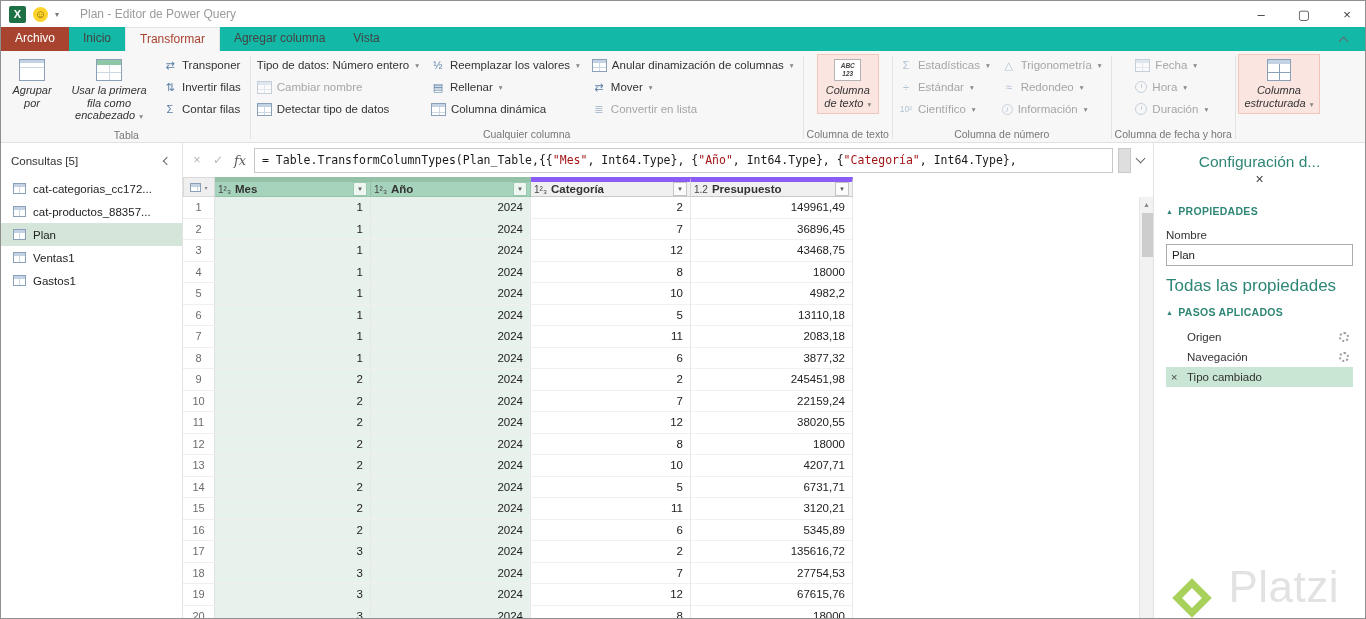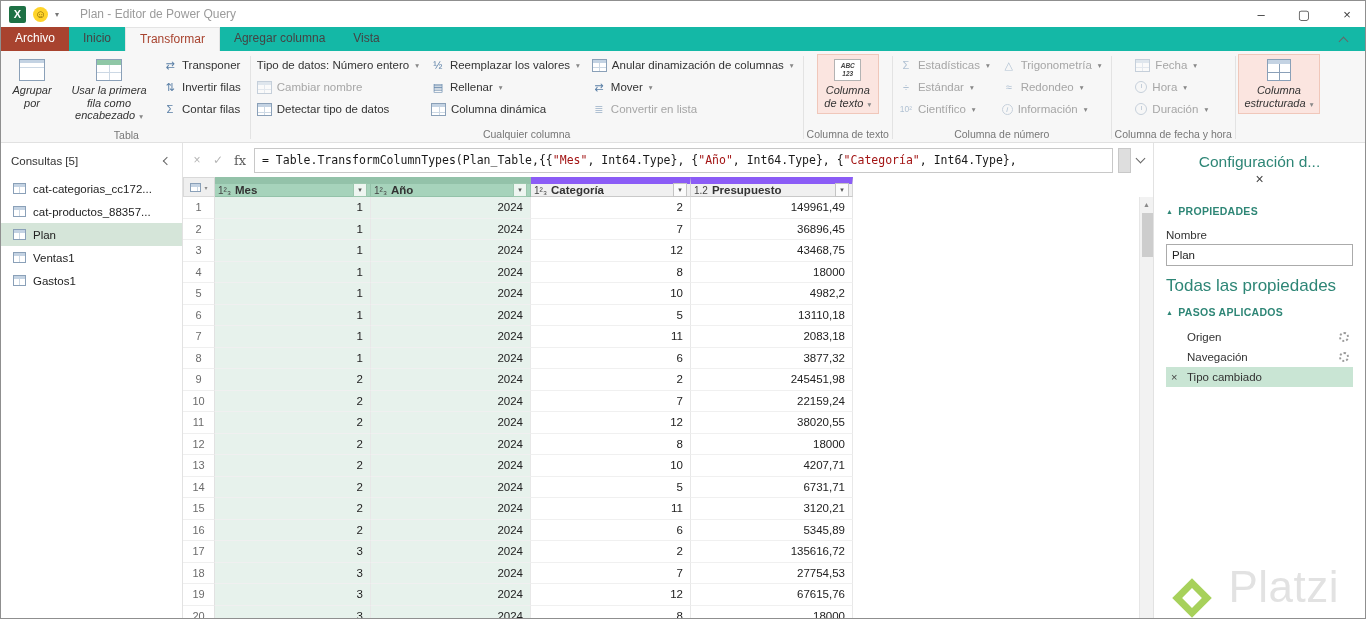--- a/index.html
+++ b/index.html
@@ -58,21 +58,21 @@
       linear-gradient(to right,transparent 0,transparent 11px,#8aa0b8 11px,#8aa0b8 12px,transparent 12px),
       linear-gradient(to bottom,transparent 0,transparent 12px,#8aa0b8 12px,#8aa0b8 13px,transparent 13px);}
   .info-ico{width:11px;height:11px;border:1px solid #8aa0b8;border-radius:50%;font-size:8px;color:#5a7fa6;
             display:inline-flex;align-items:center;justify-content:center;font-style:italic;}
   .clock-ico{display:inline-block;width:12px;height:12px;border:1.4px solid #8aa0b8;border-radius:50%;position:relative;}
   .clock-ico::after{content:"";position:absolute;left:45%;top:1.5px;width:1.4px;height:4px;background:#8aa0b8;}
 
   
   .f-row{display:flex;align-items:center;gap:5px;padding:4px 6px 3px 6px;height:33px;background:#fff;}
   .f-btn{color:#b5b5b5;font-size:12px;width:16px;text-align:center;}
-  .fx{font-family:"DejaVu Serif",serif;color:#5b5b5b;font-size:13px;width:18px;text-align:center;}
+  .fx{font-style:italic;font-family:"DejaVu Serif",serif;color:#5b5b5b;font-size:13px;width:18px;text-align:center;}
   .f-input{flex:1;height:25px;border:1px solid #c8c8c8;display:flex;align-items:center;padding:0 7px;overflow:hidden;
            white-space:nowrap;font-family:"DejaVu Sans Mono",monospace;font-size:11.5px;background:#fff;}
   .f-str{color:#a31515;}
   .f-code{color:#1a1a1a;}
   .f-handle{width:13px;height:25px;background:#dedede;border:1px solid #c8c8c8;}
   .chev-down{width:7px;height:7px;border-bottom:1.6px solid #666;border-right:1.6px solid #666;
              transform:rotate(45deg);margin:-3px 3px 0 1px;}
 
   
   #main{display:flex;height:477px;}
@@ -89,21 +89,21 @@
       linear-gradient(to right,transparent 0,transparent 5.5px,#ccd8e4 5.5px,#ccd8e4 6.5px,transparent 6.5px);}
 
   
   #center{flex:1;display:flex;flex-direction:column;min-width:0;position:relative;background:#fff;}
   #grid{flex:1;position:relative;overflow:hidden;margin-top:1px;}
   .thead{display:flex;height:20px;}
   .corner{width:32px;height:20px;background:#efefef;border:1px solid #d9d9d9;display:flex;align-items:center;
           justify-content:center;gap:2px;}
   .corner .tbl-mini{width:11px;height:9px;}
   .corner .dd{font-size:6px;}
-  .th{display:flex;align-items:center;gap:4px;padding:0 3px;background:#f0f0f0;border-top:7px solid #8b5cf6;
+  .th{display:flex;align-items:center;gap:4px;padding:0 3px;background:#f0f0f0;border-top:5px solid #8b5cf6;
       border-right:1px solid #d5d5d5;border-bottom:1px solid #c9c9c9;font-size:11.5px;font-weight:bold;color:#333;justify-content:space-between;}
   .th.sel{background:#a6d3bb;border-color:#93c2a9;}
   .type-ico{font-size:10px;color:#444;font-weight:normal;}
   .col-name{overflow:hidden;}
   .filter-btn{margin-left:auto;width:14px;height:14px;background:#fbfbfb;border:1px solid #c4c4c4;font-size:7px;
               color:#555;display:flex;align-items:center;justify-content:center;}
   .th.sel .filter-btn{background:#eef6f1;border-color:#9cc7ae;}
   .trow{display:flex;height:21.5px;}
   .rn{width:32px;display:flex;align-items:center;justify-content:center;color:#6b6b6b;font-size:11px;
       border-right:1px solid #e2e2e2;border-bottom:1px solid #efefef;background:#fff;}

